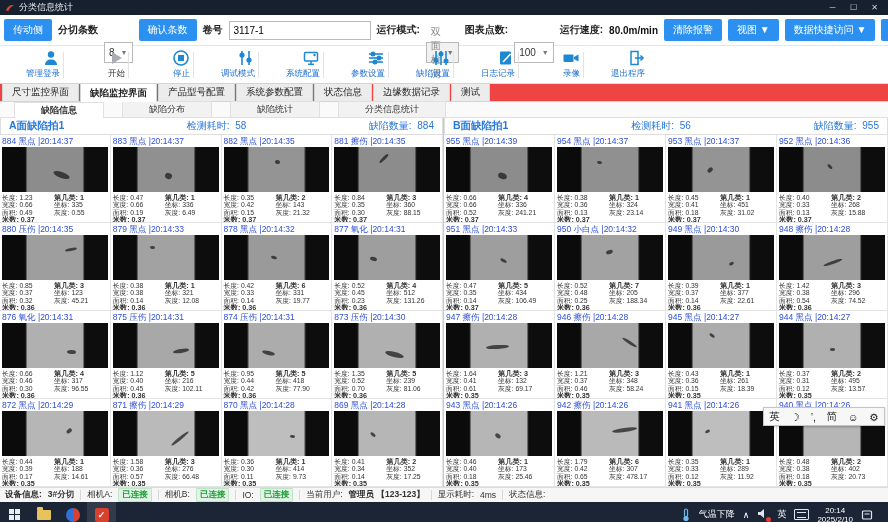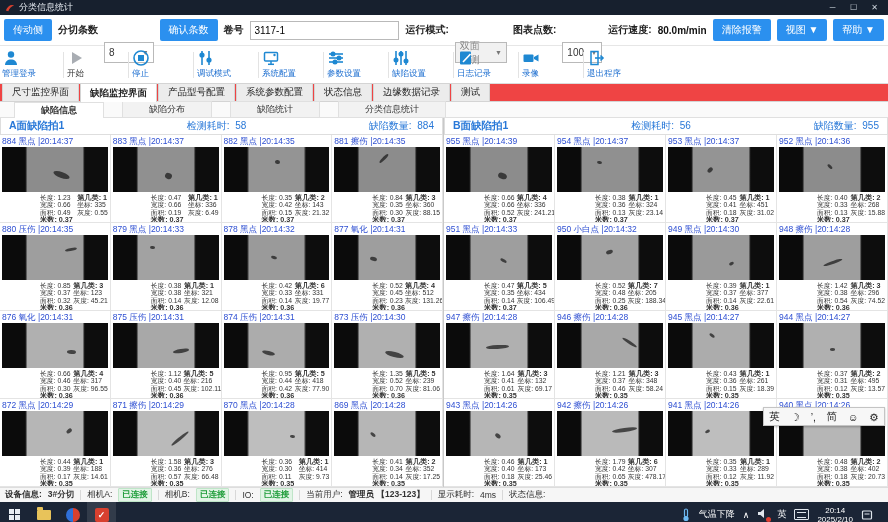--- a/index.html
+++ b/index.html
@@ -13,21 +13,21 @@
   .toolbar1{height:30px;background:#fff;border-bottom:1px solid #e6e6e6;display:flex;align-items:center;padding:0 4px;gap:6px;font-size:10px;}
   .btn-blue{background:#2b90ef;color:#fff;border:none;border-radius:2px;padding:4px 9px;font-size:10px;white-space:nowrap;}
   .tb-label{font-weight:bold;color:#222;white-space:nowrap;text-align:center;}
   .select{border:1px solid #b9b9b9;background:#fff;height:19px;display:flex;align-items:center;justify-content:space-between;padding:0 4px;font-size:10px;color:#333;margin-top:45px;}
   .select .chev{color:#777;font-size:7px;margin-left:6px;}
   .select.disabled{background:#f1f1f1;color:#8a8a8a;}
   .txtinput{border:1px solid #b9b9b9;height:17px;font-size:10px;padding:0 4px;width:205px;font-family:"Liberation Sans",sans-serif;}
   .speedval{font-weight:bold;color:#111;white-space:nowrap;}
   
   .toolbar2{height:37px;background:#fff;border-bottom:1px solid #dcdcdc;display:flex;align-items:center;padding:0 2px;}
-  .action{width:58px;display:flex;flex-direction:column;align-items:flex-start;justify-content:center;gap:1px;font-size:8.5px;color:#1e6fd0;cursor:default;}
+  .action{width:58px;display:flex;flex-direction:column;align-items:flex-end;justify-content:center;gap:1px;font-size:8.5px;color:#1e6fd0;cursor:default;}
   .action .lbl{white-space:nowrap;}
   .action.disabled{color:#333;}
   .vdiv{width:1px;height:26px;background:#e3e3e3;margin:0 3px;}
   
   .tabs{height:17px;background:#ef4444;display:flex;align-items:flex-end;padding-left:2px;border-bottom:1px solid #d4d4d4;font-size:9.5px;}
   .tab{padding:2px 9px 2px;border:1px solid #d4d4d4;border-bottom:none;background:#ececec;color:#222;margin-right:1px;white-space:nowrap;}
   .tab.active{background:#fff;position:relative;top:1px;padding-top:3px;font-weight:bold;}
   .subtabs{height:15px;background:#fafafa;display:flex;align-items:flex-end;padding-left:14px;border-bottom:1px solid #e0e0e0;font-size:9px;}
   .subtab{padding:1px 26px;border:1px solid #e0e0e0;border-bottom:none;background:#f2f2f2;color:#333;margin-right:18px;white-space:nowrap;}
   .subtab.active{background:#fff;font-weight:bold;position:relative;top:1px;}
@@ -38,21 +38,21 @@
   .panel-head{height:17px;display:flex;align-items:center;padding:0 8px;border:1px solid #dedede;border-top:none;font-size:10px;color:#2878d8;}
   .panel-title{font-weight:bold;font-size:10.5px;}
   .panel-mid{margin-left:auto;margin-right:auto;}
   .panel-head .val{margin-left:3px;}
   .grid{flex:1;display:grid;grid-template-columns:repeat(4,1fr);grid-auto-rows:88px;}
   .cell{border-right:1px solid #e4e4e4;border-bottom:1px solid #e4e4e4;padding:0 2px;overflow:hidden;position:relative;}
   .cell-head{font-size:8.5px;color:#2e4fd2;height:12px;line-height:12px;white-space:nowrap;overflow:hidden;}
   .cell-img{height:45px;position:relative;background:linear-gradient(90deg,#0b0b0b 0 22%,#9a9a9a 24% 76%,#0d0d0d 78% 100%);}
   .mark{position:absolute;background:rgba(25,25,25,.72);border-radius:50%;}
   .cell-info{display:flex;font-size:6.8px;line-height:7.4px;color:#333;padding-top:2px;}
-  .ci-col1{width:52px;margin-left:38px;}
+  .ci-col1{width:52px;}
   .ci-col2{flex:1;}
   .ci-line{white-space:nowrap;}
   .ci-line.bold{font-weight:bold;font-size:7.2px;}
   
   .imebar{position:absolute;left:763px;top:407px;width:120px;height:17px;background:#f7f7f7;border:1px solid #c4c4c4;box-shadow:0 1px 2px rgba(0,0,0,.25);display:flex;align-items:center;justify-content:space-around;font-size:10.5px;color:#222;z-index:5;}
   
   .statusbar{height:14px;background:#f6f6f6;border-top:1px solid #ddd;display:flex;align-items:center;font-size:8.5px;color:#333;gap:6px;padding:0 5px;}
   .sb-sep{width:1px;height:10px;background:#d8d8d8;}
   .sb-strong{font-weight:bold;}
   .chip-ok{color:#1f9d3a;background:#e2f4e6;border:1px solid #bfe5c8;padding:0 3px;font-weight:bold;border-radius:1px;}
@@ -105,20 +105,21 @@
   </div>
   <span class="tb-label">图表点数:</span>
   <div class="select" style="width:44px">
     <span>100</span>
     <span class="chev">▼</span>
   </div>
   <span class="tb-label">运行速度:</span>
   <span class="speedval">80.0m/min</span>
   <button class="btn-blue">清除报警</button>
   <button class="btn-blue">视图 ▼</button>
+  <button class="btn-blue">数据快捷访问 ▼</button>
   <button class="btn-blue">帮助 ▼</button>
 
 </div>
 
 <div class="toolbar2">
   <div class="action">
     <svg width="18" height="18" viewBox="0 0 18 18">
         <circle cx="9" cy="5.5" r="3.2" fill="#1e88d2"></circle>
         <path d="M3 16c0-3.5 2.7-5.5 6-5.5s6 2 6 5.5z" fill="#1e88d2"></path>
       </svg>

